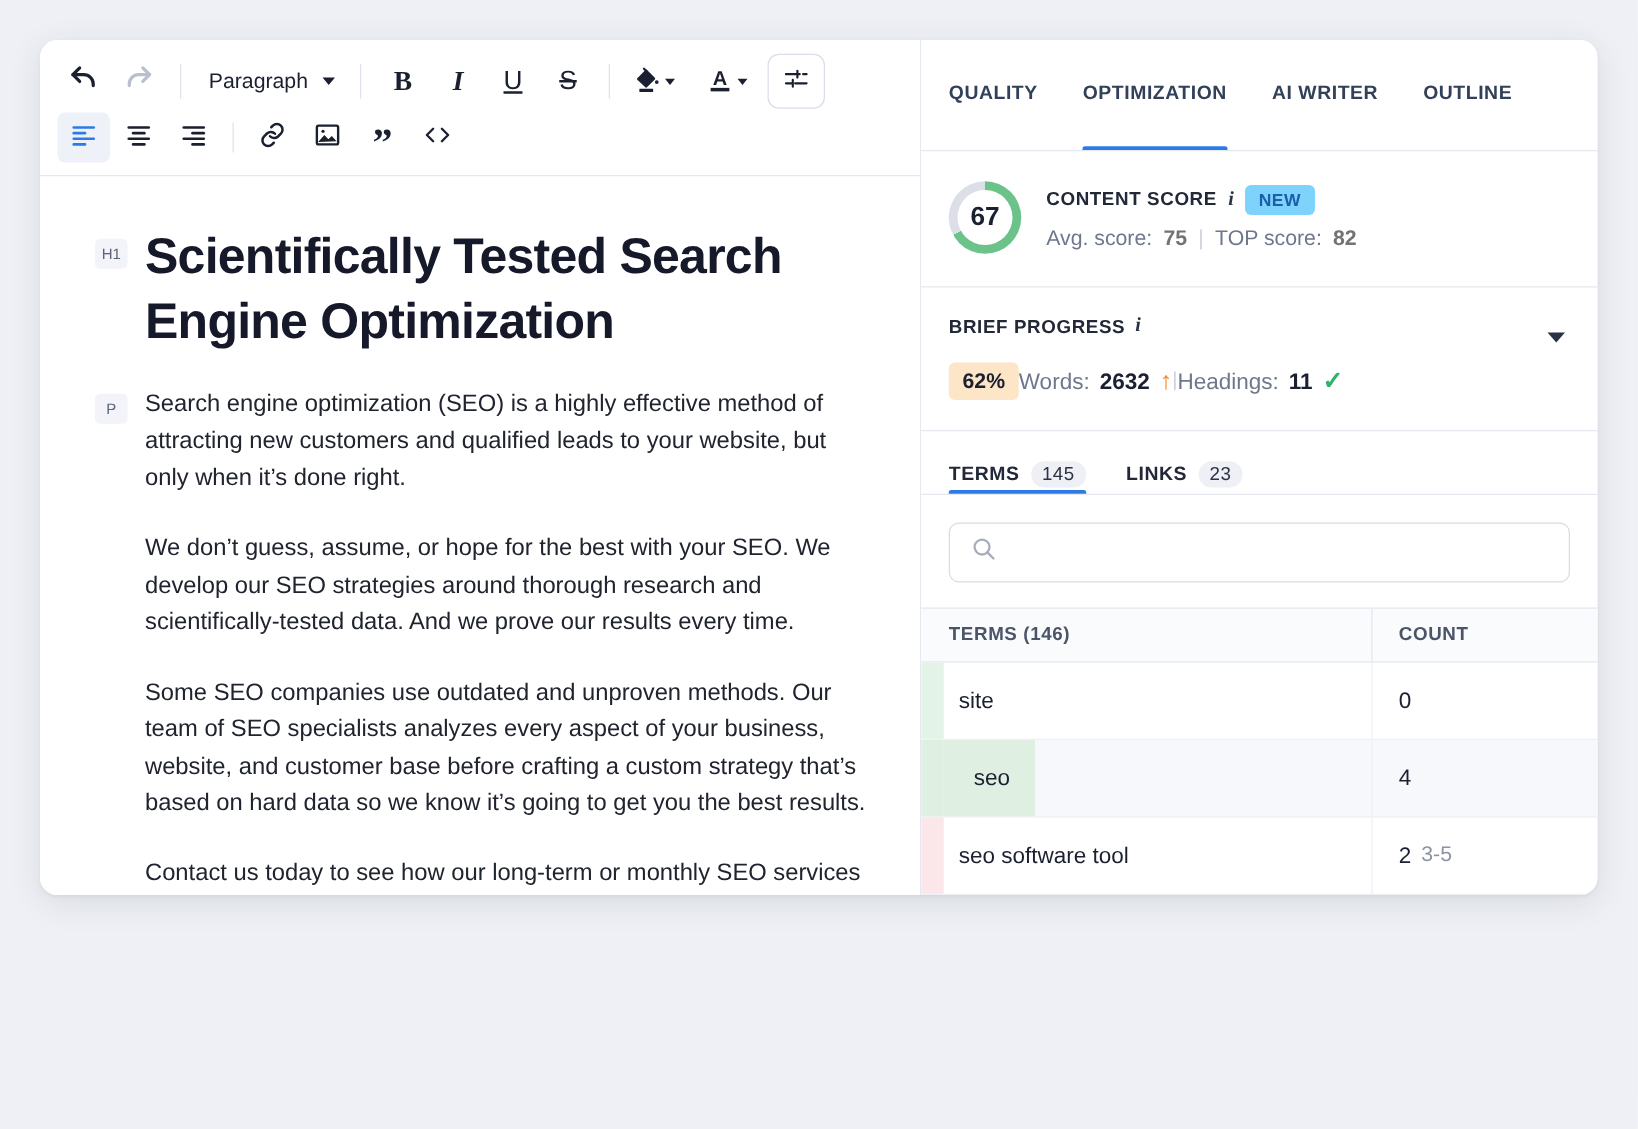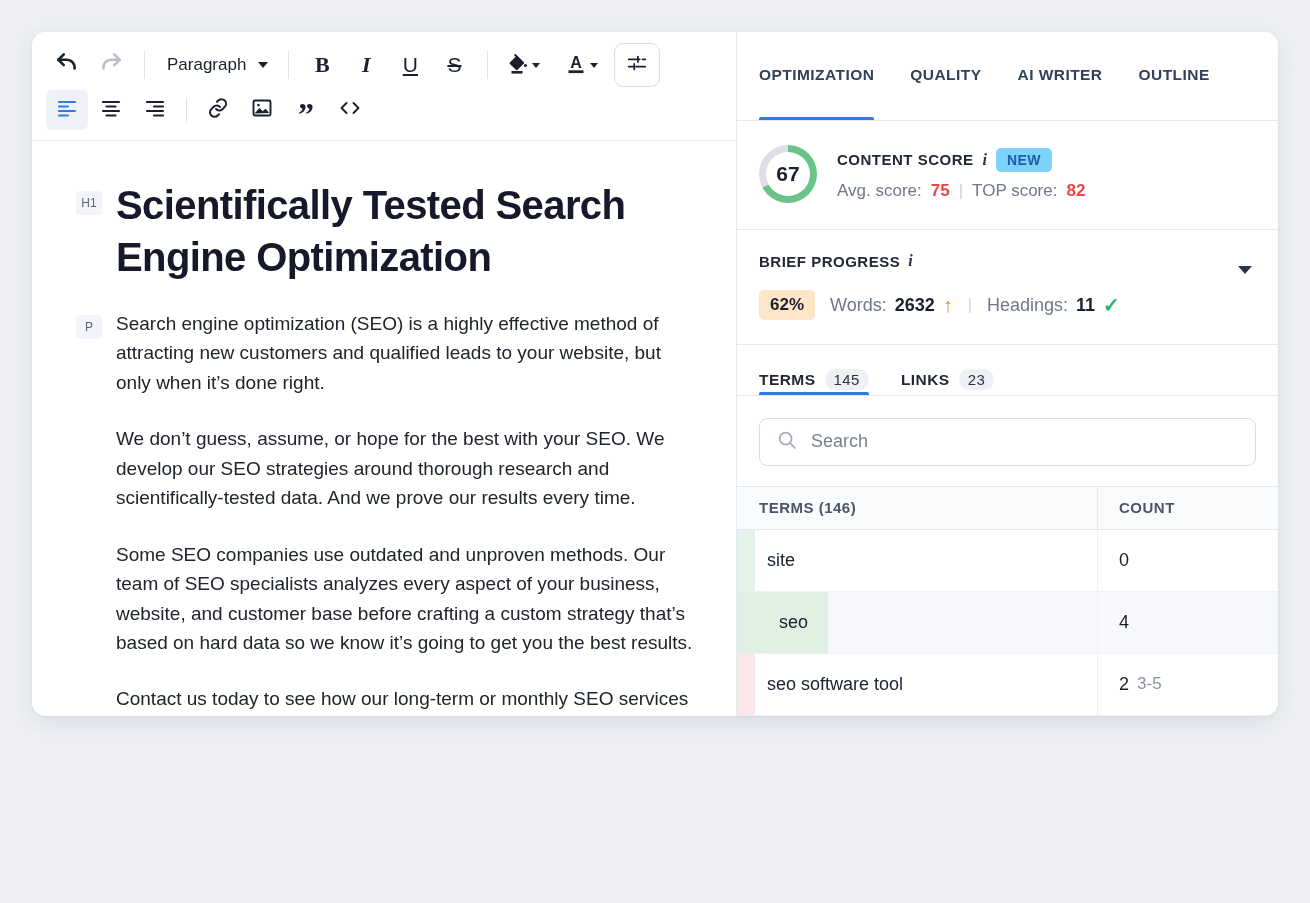--- a/index.html
+++ b/index.html
@@ -218,37 +218,37 @@
     font-weight: 700;
     letter-spacing: .4px;
     padding: 4px 11px;
     border-radius: 5px;
   }
   .score-sub {
     font-size: 17px;
     color: #6e778c;
     display: flex; align-items: center; gap: 9px;
   }
-  .score-sub b { color: #ef4444; font-weight: 700; }
+  .score-sub b { color: #737373; font-weight: 700; }
   .vdiv { color: #ccd1dd; }
 
   .brief-sec {
     padding: 22px 22px 24px 22px;
     border-bottom: 1px solid #e6e8ef;
     position: relative;
   }
   .brief-head {
     display: flex; align-items: center; gap: 8px;
     margin-bottom: 20px;
   }
   .brief-title {
     font-size: 15px; font-weight: 700;
     letter-spacing: .5px; color: #222838;
   }
-  .brief-row { display: flex; align-items: center; gap: 15px; }
+  .brief-row { display: flex; align-items: center; }
   .pct-pill {
     background: #fde5c8;
     color: #1b2030;
     font-size: 17px; font-weight: 700;
     padding: 5px 11px;
     border-radius: 5px;
   }
   .stat { font-size: 18px; color: #6e778c; display: flex; align-items: center; gap: 8px; }
   .stat b { color: #1b2030; font-weight: 700; }
   .arrow-up { color: #f08b2b; font-size: 20px; font-weight: 700; line-height: 1; }
@@ -534,22 +534,22 @@
           <p>Some SEO companies use outdated and unproven methods. Our team of SEO specialists analyzes every aspect of your business, website, and customer base before crafting a custom strategy that’s based on hard data so we know it’s going to get you the best results.</p>
           <p>Contact us today to see how our long-term or monthly SEO services can help you maximize your revenue</p>
         </div>
       </div>
     </div>
   </div>
 
   <div class="panel">
 
     <div class="panel-tabs">
+      <div class="ptab">QUALITY</div>
       <div class="ptab active">OPTIMIZATION</div>
-      <div class="ptab">QUALITY</div>
       <div class="ptab">AI WRITER</div>
       <div class="ptab">OUTLINE</div>
     </div>
 
     <div class="score-sec">
       <div class="ring" id="score-ring" style="background: conic-gradient(rgb(108, 195, 138) 0deg, rgb(108, 195, 138) 241.2deg, rgb(220, 223, 232) 241.2deg, rgb(220, 223, 232) 360deg);">
         <div class="ring-inner">67</div>
       </div>
       <div class="score-meta">
         <div class="score-label-row">
@@ -601,21 +601,20 @@
     </div>
 
     <div class="search-wrap">
       <div class="search-box">
         <span>
           <svg width="22" height="22" viewBox="0 0 24 24" fill="none" stroke="#a6adbb" stroke-width="2" stroke-linecap="round">
             <circle cx="10.5" cy="10.5" r="6.5"></circle>
               <line x1="15.4" y1="15.4" x2="20.5" y2="20.5"></line>
           </svg>
         </span>
-        <input type="text" placeholder="Search" style="">
       </div>
     </div>
 
     <div class="tbl-head">
       <div class="th th-terms">TERMS (146)</div>
       <div class="th th-count">COUNT</div>
     </div>
 
     <div>
 

